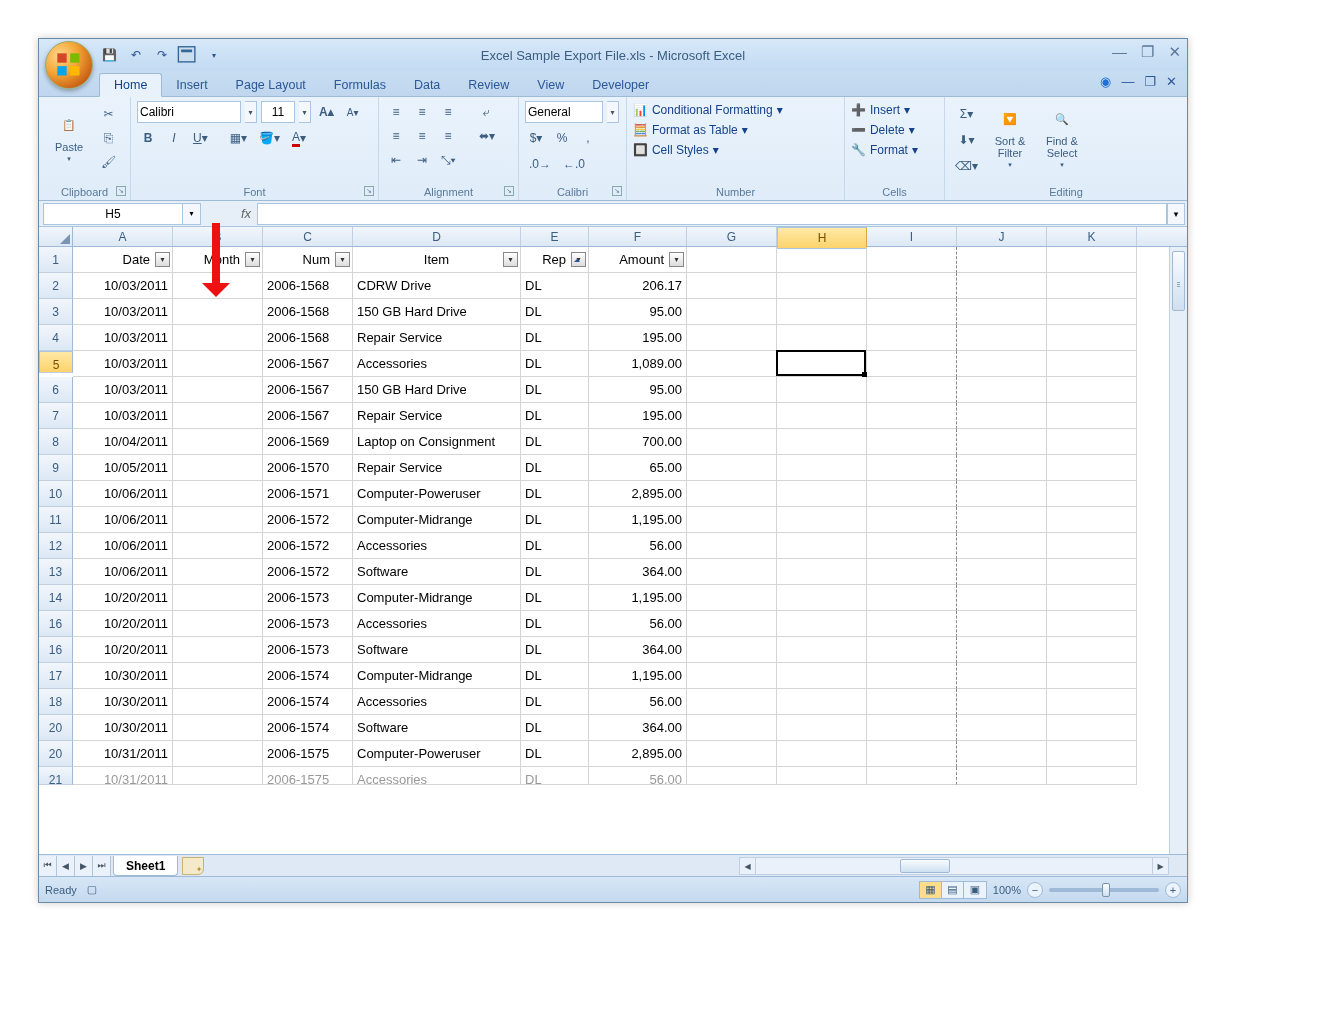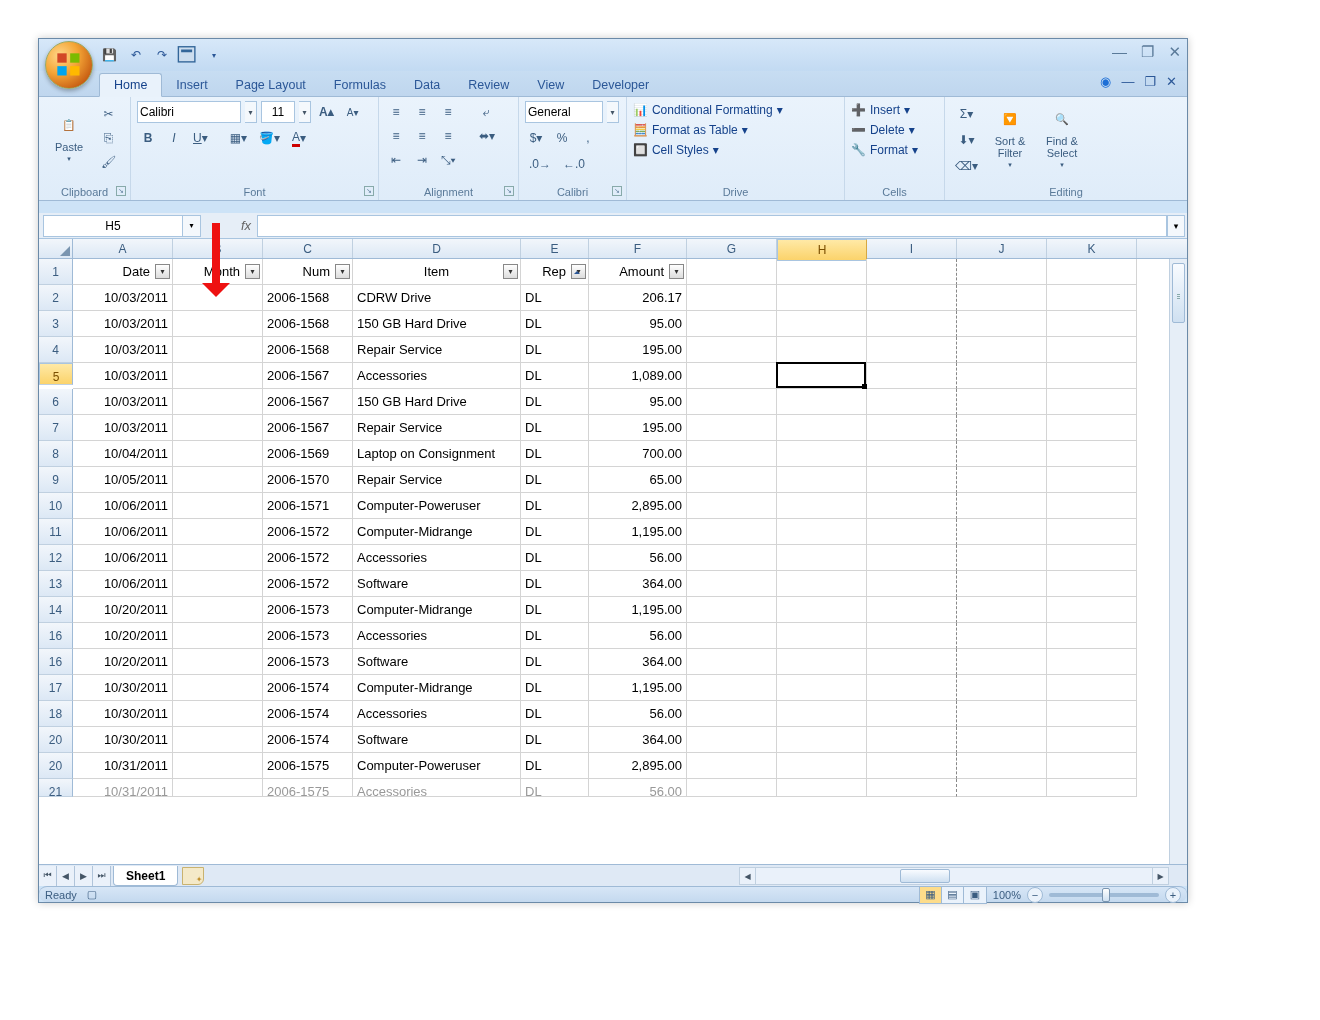--- a/index.html
+++ b/index.html
@@ -29,21 +29,21 @@
 .rgroup .glabel .dl { position:absolute; right:-2px; bottom:2px; width:10px; height:10px; border:1px solid #8aa; font-size:7px; line-height:8px; color:#5a7a99; }
 .rrow { display:flex; align-items:center; gap:4px; }
 .rbtn { min-width:22px; height:22px; display:flex; align-items:center; justify-content:center; border:1px solid transparent; border-radius:2px; color:#3b5d80; font-size:12px; padding:0 3px; }
 .bigbtn { display:flex; flex-direction:column; align-items:center; justify-content:center; width:48px; height:72px; color:#3b5d80; font-size:11px; text-align:center; gap:2px; }
 .bigbtn .bicon { width:28px; height:28px; display:flex; align-items:center; justify-content:center; }
 .sel { height:22px; border:1px solid #a9c5e0; background:#fff; font-size:12px; padding:0 2px; }
 .dd { width:12px; height:22px; border:1px solid #a9c5e0; border-left:none; background:#f4f8fc; display:flex; align-items:center; justify-content:center; font-size:8px; color:#456; }
 .styles-long { white-space:nowrap; font-size:12px; color:#15428b; }
 
 
-.formula-row { height:26px; background:#e6eef7; border-bottom:1px solid #a9c5e0; display:flex; align-items:center; position:relative;margin-top:12px; }
+.formula-row { height:26px; background:#e6eef7; border-bottom:1px solid #a9c5e0; display:flex; align-items:center; position:relative; }
 .namebox { width:140px; height:22px; margin-left:4px; background:#fff; border:1px solid #a9c5e0; display:flex; align-items:center; padding:0 6px; font-size:12px; justify-content:center; }
 .namebox-dd { width:18px; height:22px; border:1px solid #a9c5e0; border-left:none; background:#f4f8fc; display:flex; align-items:center; justify-content:center; font-size:8px; }
 .fx { margin-left:40px; font-style:italic; color:#666; font-size:13px; }
 .fbar { flex:1; height:22px; margin:0 20px 0 6px; background:#fff; border:1px solid #a9c5e0; }
 .expand-fbar { position:absolute; right:2px; top:2px; width:18px; height:22px; border:1px solid #a9c5e0; background:#f4f8fc; display:flex; align-items:center; justify-content:center; font-size:9px; }
 
 
 .grid-wrap { flex:1; display:flex; flex-direction:column; background:#fff; overflow:hidden; position:relative; }
 .colhdr-row { display:flex; height:20px; background:linear-gradient(#f2f6fb,#dce8f5); border-bottom:1px solid #9fbad6; }
 .corner { width:34px; border-right:1px solid #9fbad6; background:linear-gradient(#f2f6fb,#dce8f5); position:relative; }
@@ -78,21 +78,21 @@
 .sheettab { height:20px; padding:0 12px; background:#fff; border:1px solid #9fbad6; border-top:none; border-radius:0 0 4px 4px; margin-left:2px; font-size:12px; font-weight:bold; line-height:20px; }
 .newsheet { width:22px; height:18px; margin-left:4px; background:#f4e9c8; border:1px solid #c9b26f; border-radius:0 0 6px 0; position:relative; }
 .newsheet::after{content:"✦"; position:absolute; right:1px; bottom:0; font-size:8px; color:#c0902e;}
 .hscroll { position:absolute; right:18px; top:2px; height:18px; width:430px; background:#eaf1fa; border:1px solid #c0d0e0; }
 .hscroll .thumb { position:absolute; top:1px; bottom:1px; left:160px; width:50px; background:linear-gradient(#f8fbff,#cfe0f1); border:1px solid #9fbad6; border-radius:2px;}
 .hscroll .arr { position:absolute; top:0; width:16px; height:100%; display:flex; align-items:center; justify-content:center; font-size:8px; color:#456; background:#eaf1fa;}
 .hscroll .arr.l{left:0; border-right:1px solid #c0d0e0;}
 .hscroll .arr.r{right:0; border-left:1px solid #c0d0e0;}
 
 
-.statusbar { height:16px; background:linear-gradient(#d7e6f6,#c4d9ef); border-top:1px solid #9fbad6; display:flex; align-items:center; padding:0 6px; font-size:11px; color:#3b5d80; justify-content:space-between;border-radius:8px; }
+.statusbar { height:26px; background:linear-gradient(#d7e6f6,#c4d9ef); border-top:1px solid #9fbad6; display:flex; align-items:center; padding:0 6px; font-size:11px; color:#3b5d80; justify-content:space-between; }
 .status-r { display:flex; align-items:center; gap:6px; }
 .viewbtns { display:flex; border:1px solid #9fbad6; }
 .viewbtns span { width:22px; height:16px; border-right:1px solid #9fbad6; display:flex; align-items:center; justify-content:center; background:#eaf2fb;}
 .viewbtns span:last-child{border:none;}
 .viewbtns span.on{background:#fddc8a;}
 .zoom-slider { width:110px; height:4px; background:#9fbad6; position:relative; border-radius:2px;}
 .zoom-slider .tick{position:absolute; left:50%; top:-3px; width:1px; height:10px; background:#5a7a99;}
 .zoom-slider .knob{position:absolute; left:48%; top:-5px; width:8px; height:14px; background:linear-gradient(#fefefe,#cfe0f1); border:1px solid #7a95b0; border-radius:2px;}
 .zminus,.zplus{width:16px;height:16px;border:1px solid #9fbad6;border-radius:8px;display:flex;align-items:center;justify-content:center;background:#eaf2fb;font-size:11px;}
 
@@ -120,20 +120,21 @@
       <span class="qbtn">↶</span>
       <span class="qbtn">↷</span>
       <span class="qbtn">
           <svg viewBox="0 0 16 16">
             <rect x="1" y="2" width="12" height="11" fill="#cde" stroke="#369"></rect>
             <rect x="3" y="4" width="8" height="2" fill="#369"></rect>
           </svg>
         </span>
       <span class="qbtn" style="font-size:8px;">▾</span>
     </div>
+    <div class="title-text">Excel Sample Export File.xls - Microsoft Excel</div>
     <div class="win-controls">
       <span>—</span>
       <span>❐</span>
       <span>✕</span>
     </div>
   </div>
 
   <div class="ribbon-tabs">
 
     <div class="tab active">Home</div>
@@ -240,21 +241,21 @@
       </div>
       <div class="glabel"><span>Calibri</span><span class="dl">↘</span></div>
     </div>
 
     <div class="rgroup" style="width:218px;">
       <div style="display:flex; flex-direction:column; gap:6px; padding-top:2px;">
         <div class="rrow styles-long">📊 <span>Conditional Formatting</span> ▾</div>
         <div class="rrow styles-long">🧮 <span>Format as Table</span> ▾</div>
         <div class="rrow styles-long">🔲 <span>Cell Styles</span> ▾</div>
       </div>
-      <div class="glabel"><span>Drive</span></div>
+      <div class="glabel"><span>Number</span></div>
     </div>
 
     <div class="rgroup" style="width:100px;">
       <div style="display:flex; flex-direction:column; gap:6px; padding-top:2px;">
         <div class="rrow styles-long">➕ <span>Insert</span> ▾</div>
         <div class="rrow styles-long">➖ <span>Delete</span> ▾</div>
         <div class="rrow styles-long">🔧 <span>Format</span> ▾</div>
       </div>
       <div class="glabel"><span>Cells</span></div>
     </div>

